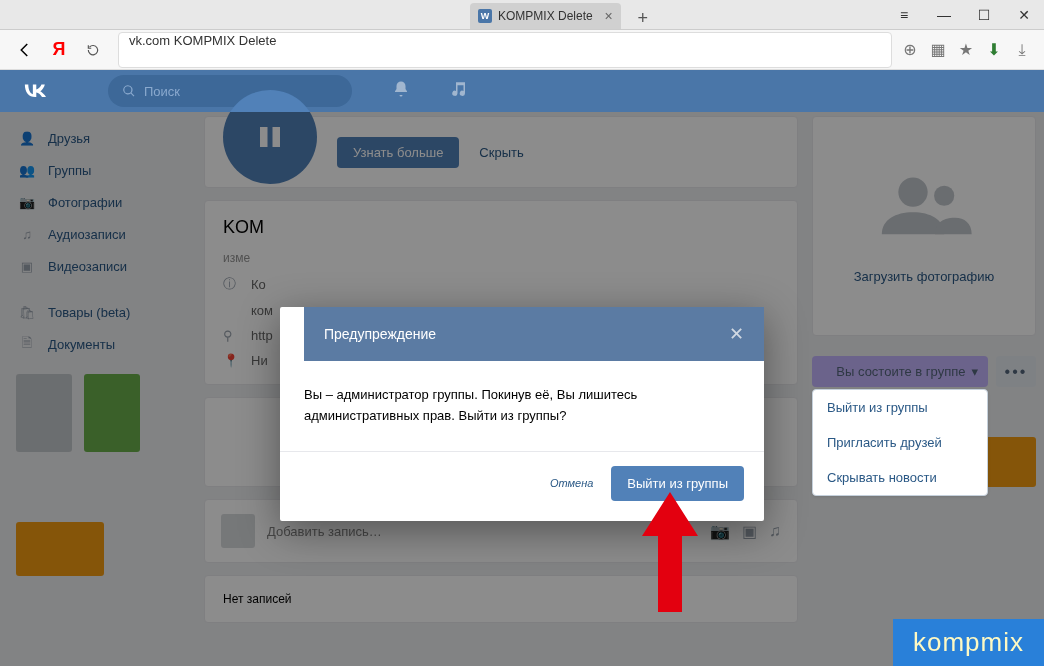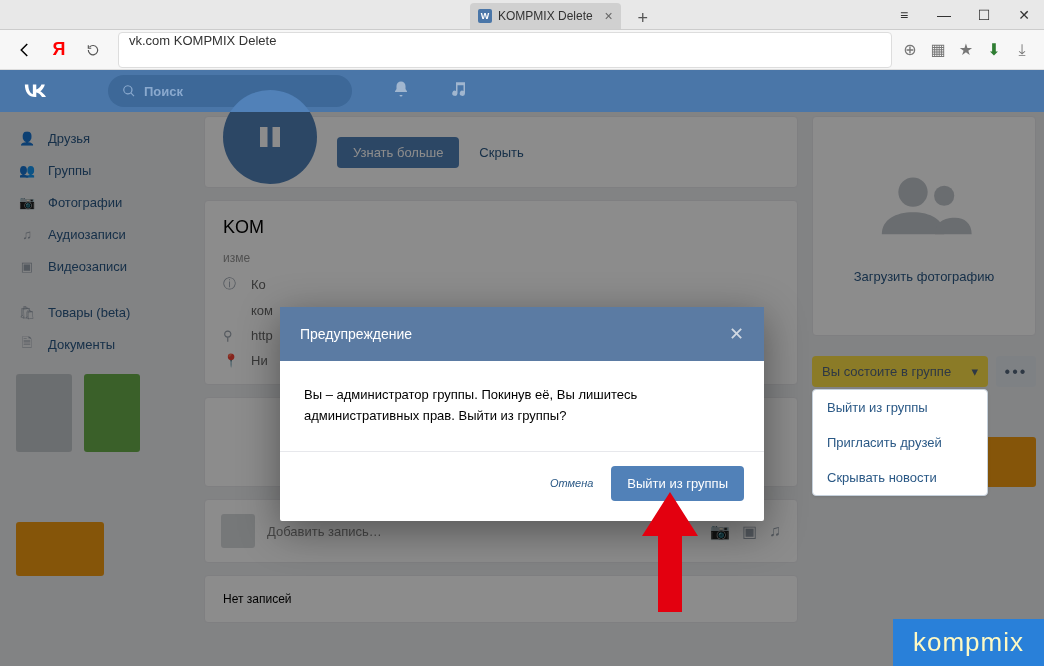--- a/index.html
+++ b/index.html
@@ -17,21 +17,21 @@
 .addr-bar { height: 40px; background: #f7f7f7; display: flex; align-items: center; padding: 0 8px; border-bottom: 1px solid #ddd; }
 .nav-btn { width:34px; height:34px; display:flex; align-items:center; justify-content:center; color:#333; cursor:pointer; }
 .nav-btn.ya { font-weight:bold; color:#f00; font-size:18px; }
 .addr-input { flex:1; margin:0 8px; height:36px; border:1px solid #ddd; border-radius:4px; background:#fff; padding:0 10px; font-size:13px; color:#333; }
 .addr-icons { display:flex; gap:8px; align-items:center; padding-right:4px; }
 .addr-icons .ico { width:20px; height:20px; display:flex; align-items:center; justify-content:center; color:#777; cursor:pointer; }
 
 
 .vk-header { height: 42px; background: #4a76a8; display:flex; align-items:center; padding:0 20px; }
 .vk-logo { margin-right: 60px; }
-.search-box { width: 244px; height: 32px; background: #3d6898; border-radius: 16px; display:flex; align-items:center; padding:0 14px; color: #8aa9ce; font-size: 13px; font-weight: bold; }
+.search-box { width: 244px; height: 32px; background: #3d6898; border-radius: 16px; display:flex; align-items:center; padding:0 14px; color: #8aa9ce; font-size: 13px; }
 .search-box svg{ width:14px; height:14px; margin-right:8px; fill:#8aa9ce;}
 .vk-hicons { display:flex; gap:40px; margin-left:40px; }
 .vk-hicons .hi{ color:#a1b6cf; cursor:pointer; }
 
 
 .content { position: relative; height: calc(666px - 30px - 40px - 42px); background: #edeef0; display:flex; }
 .overlay { position:absolute; inset:0; background: rgba(0,0,0,0.45); z-index: 10; }
 
 
 .leftnav { width: 190px; padding: 10px 8px 10px 16px; }
@@ -59,29 +59,29 @@
 .post-box .ava{ width:34px; height:34px; background:#d8dadd; border-radius:3px;}
 .post-box .ph{ flex:1; color:#828282; font-size:13px;}
 .post-box .pi{ display:flex; gap:12px; color:#99a2ad;}
 .noposts{ padding:16px 18px; font-size:12px; color:#000;}
 
 
 .rightcol{ width:232px; padding-right:8px; display:flex; flex-direction:column; gap:20px; margin-top:4px;}
 .upload-card{ background:#fff; border:1px solid #e7e8ec; border-radius:4px; height:220px; display:flex; flex-direction:column; align-items:center; justify-content:center; gap:26px;}
 .upload-card .ppl svg{ width:110px; height:70px; fill:#c1c6cc;}
 .btn-row{ display:flex; gap:8px; position:relative;}
-.dropbtn{ flex:1; background:#fde047; color:#55677d; font-size:13px; padding:8px 10px; border:none; border-radius:4px; cursor:pointer; display:flex; align-items:center; justify-content:space-between; gap:6px;}
+.dropbtn{ flex:1; background:#c4b5fd; color:#55677d; font-size:13px; padding:8px 10px; border:none; border-radius:4px; cursor:pointer; display:flex; align-items:center; justify-content:flex-end; gap:6px;}
 .morebtn{ width:40px; background:#e5ebf1; border:none; border-radius:4px; color:#55677d; cursor:pointer; font-size:16px; letter-spacing:2px;}
 .dropdown{ position:absolute; top:100%; left:0; right:48px; margin-top:2px; background:#fff; border:1px solid #c5d0db; border-radius:4px; box-shadow:0 1px 3px rgba(0,0,0,0.1); z-index:12;}
 .dropdown .di{ padding:10px 14px; font-size:13px; color:#2a5885; cursor:pointer;}
 .rightcol .promo{ margin-top:30px; height:50px; background:#f39c12; border-radius:3px;}
 
 
 .modal{ position:absolute; z-index:20; left:50%; top:195px; transform:translateX(-50%); width:484px; background:#fff; border-radius:2px; box-shadow:0 10px 40px rgba(0,0,0,0.4);}
-.modal-head{ background:#5b7ba3; color:#fff; padding:16px 20px; font-size:14px; display:flex; justify-content:space-between; align-items:center;}
+.modal-head{ background:#5b7ba3; color:#fff; padding:16px 20px; font-size:14px; display:flex; justify-content:space-between; align-items:center;margin-left:24px;}
 .modal-head .mx{ font-size:18px; cursor:pointer; color:#d0d8e2;}
 .modal-body{ padding:24px 24px; font-size:13px; color:#000; line-height:1.6;}
 .modal-foot{ padding:14px 20px 20px; display:flex; justify-content:flex-end; gap:0; border-top:1px solid #e7e8ec; align-items:center;}
 .modal-foot .cancel{ color:#2a5885; font-size:11px; padding:8px 18px; cursor:pointer;font-style:italic;}
 .modal-foot .primary{ background:#5181b8; color:#fff; border:none; padding:10px 16px; border-radius:4px; font-size:13px; cursor:pointer;}
 
 
 .arrow{ position:absolute; z-index:25; left:640px; top:380px; }
 
 

